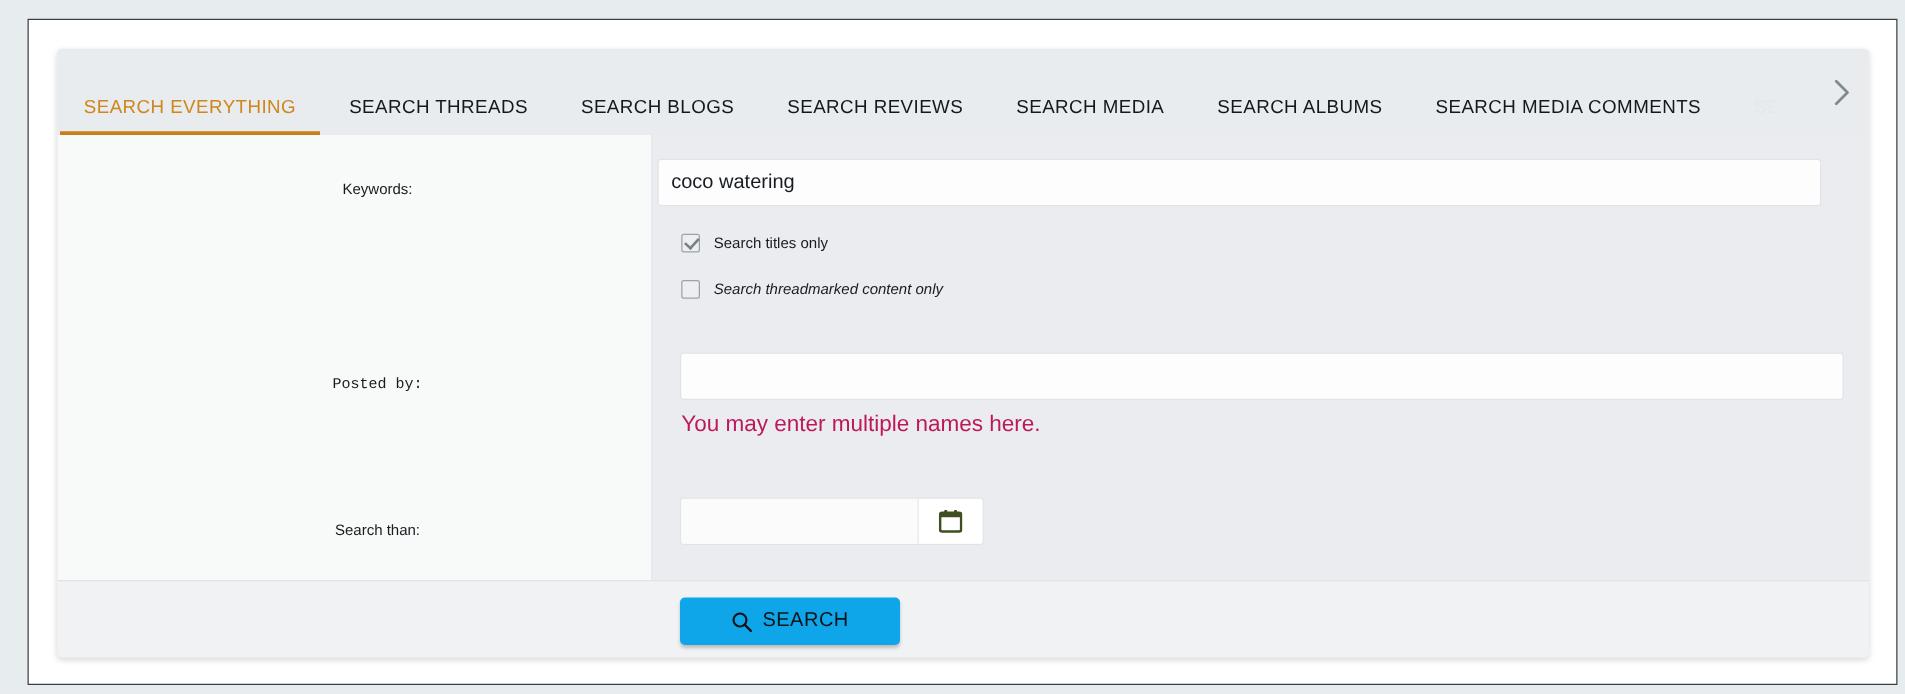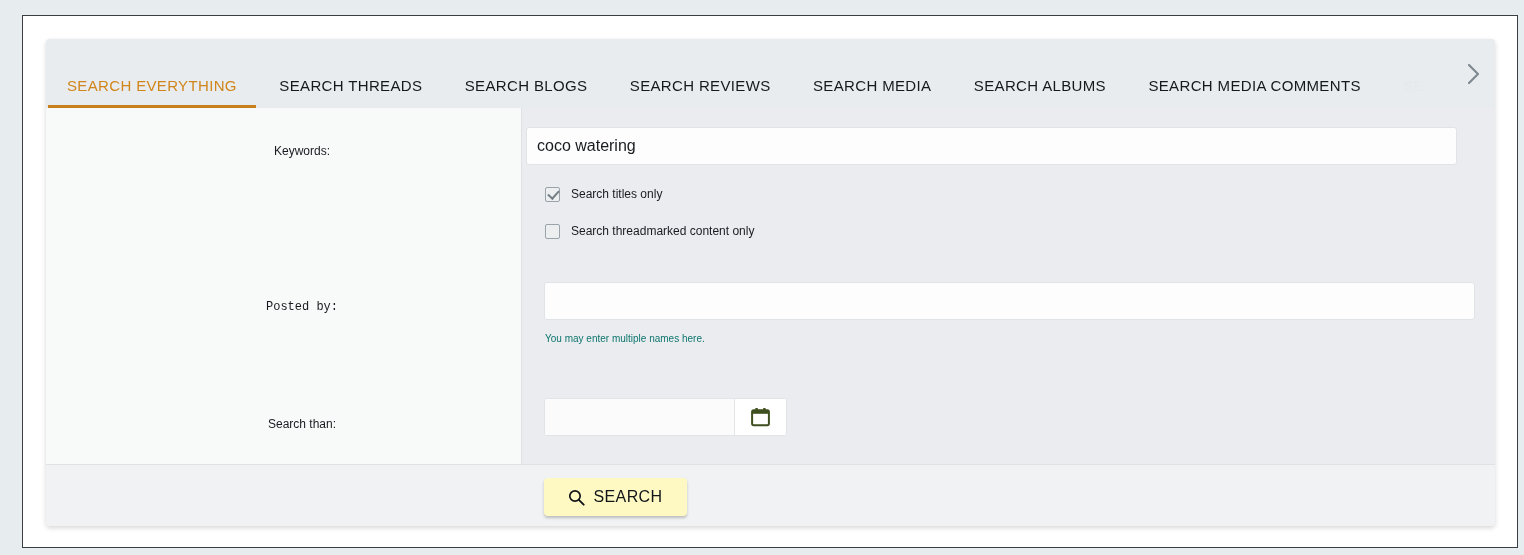--- a/index.html
+++ b/index.html
@@ -166,22 +166,22 @@
   }
   .check-label {
     margin-left: 11px;
     font-size: 12px;
     color: #181c20;
     line-height: 18px;
   }
 
   .hint {
     position: absolute;
-    font-size: 10px;
-    color: #0f766e;
+    font-size: 18px;
+    color: #be185d;
     line-height: 18px;
   }
 
   
   #date-group {
     position: absolute;
     display: flex;
     align-items: stretch;
     border: 1px solid #e1e4e7;
     border-radius: 3px;
@@ -215,23 +215,23 @@
   #card-footer {
     position: relative;
     height: 62px;
     background: #f1f2f3;
     border-top: 1px solid #e0e3e6;
   }
   #search-button {
     position: absolute;
     left: 498px;
     top: 13px;
-    width: 143px;
+    width: 176px;
     height: 38px;
-    background: #fef9c3;
+    background: #0ea5e9;
     border: none;
     border-radius: 4px;
     box-shadow: 0 2px 3px rgba(0,0,0,0.22);
     color: #111418;
     font-family: "Liberation Sans", sans-serif;
     font-size: 16px;
     letter-spacing: 0.4px;
     text-transform: uppercase;
     display: flex;
     align-items: center;
@@ -274,21 +274,21 @@
       <div class="row" style="top:0;">
         <div class="row-label" style="top:33px;">Keywords:</div>
         <input class="field-input" type="text" style="left: 480px; top: 19px; width: 931px; height: 38px;" value="coco watering">
       </div>
 
       <div class="check-line" style="left:499px; top:77px;">
         <span class="cb checked"></span>
         <span class="check-label">Search titles only</span>
       </div>
 
-      <div class="check-line" style="left:499px; top:114px;">
+      <div class="check-line" style="left:499px; top:114px;font-style:italic;">
         <span class="cb"></span>
         <span class="check-label">Search threadmarked content only</span>
       </div>
 
       <div class="row" style="top:0;">
         <div class="row-label" style="top:189px;font-family:Liberation Mono, monospace;">Posted by:</div>
         <input class="field-input" type="text" style="left: 498px; top: 174px; width: 931px; height: 38px;" value="">
         <div class="hint" style="left:499px; top:222px;">You may enter multiple names here.</div>
       </div>
 

